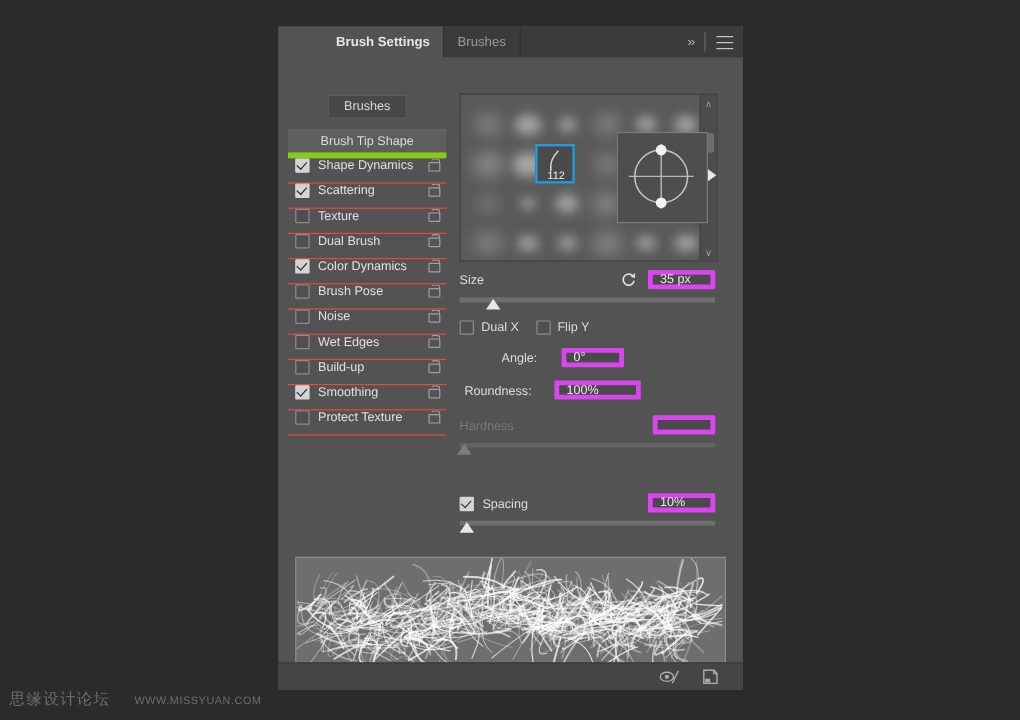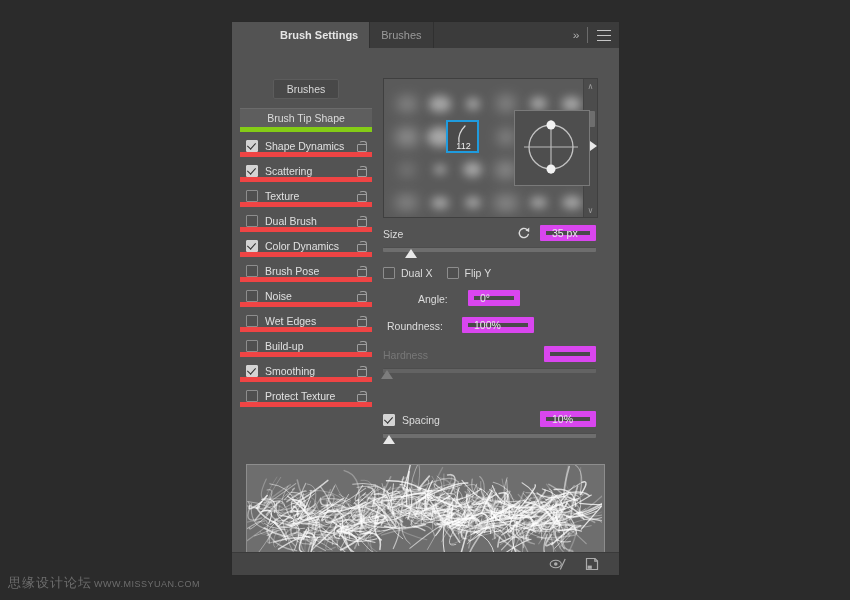--- a/index.html
+++ b/index.html
@@ -120,22 +120,22 @@
     color: #dcdcdc;
     font-size: 10.5px;
     display: flex;
     align-items: center;
     justify-content: center;
     cursor: default;
   }
   .opt-row {
     height: 20px;
     display: flex;
-    align-items: flex-end;
-    border-bottom: 5px solid #ef4444;
+    align-items: flex-start;
+    border-bottom: 1px solid #ef4444;
     padding: 0 6px 0 6px;
     cursor: default;
   }
   .cb {
     width: 10px; height: 10px;
     border: 1px solid #8d8d8d;
     border-radius: 1px;
     background: #4f4f4f;
     margin-right: 7px;
     flex: 0 0 auto;
@@ -278,21 +278,21 @@
     height: 19px;
   }
   .lbl {
     font-size: 10.5px;
     color: #dcdcdc;
   }
   .lbl.dim { color: #787878; }
   .num-field {
     height: 16px;
     background: #4a4a4a;
-    border: 6px solid #d946ef;
+    border: 4px solid #d946ef;
     border-radius: 1px;
     color: #e8e8e8;
     font-size: 10.5px;
     display: flex;
     align-items: center;
     padding-left: 6px;
     box-sizing: border-box;
   }
   .reset-icon {
     width: 14px; height: 14px;
@@ -391,21 +391,21 @@
     cursor: default;
   }
 
   
   .watermark {
     position: absolute;
     left: 8px;
     bottom: 8px;
     display: flex;
     align-items: baseline;
-    gap: 2px;
+    gap: 20px;
     color: #6d6d6d;
     user-select: none;
   }
   .wm-cn { font-size: 13px; letter-spacing: 1px; }
   .wm-en { font-size: 9px; letter-spacing: .5px; }
 </style>
 </head>
 <body>
 
 <div id="root">

